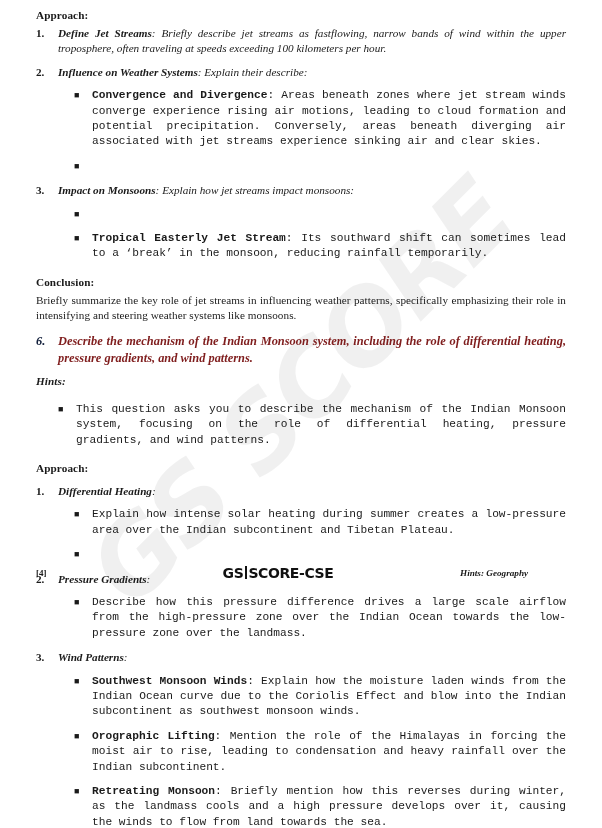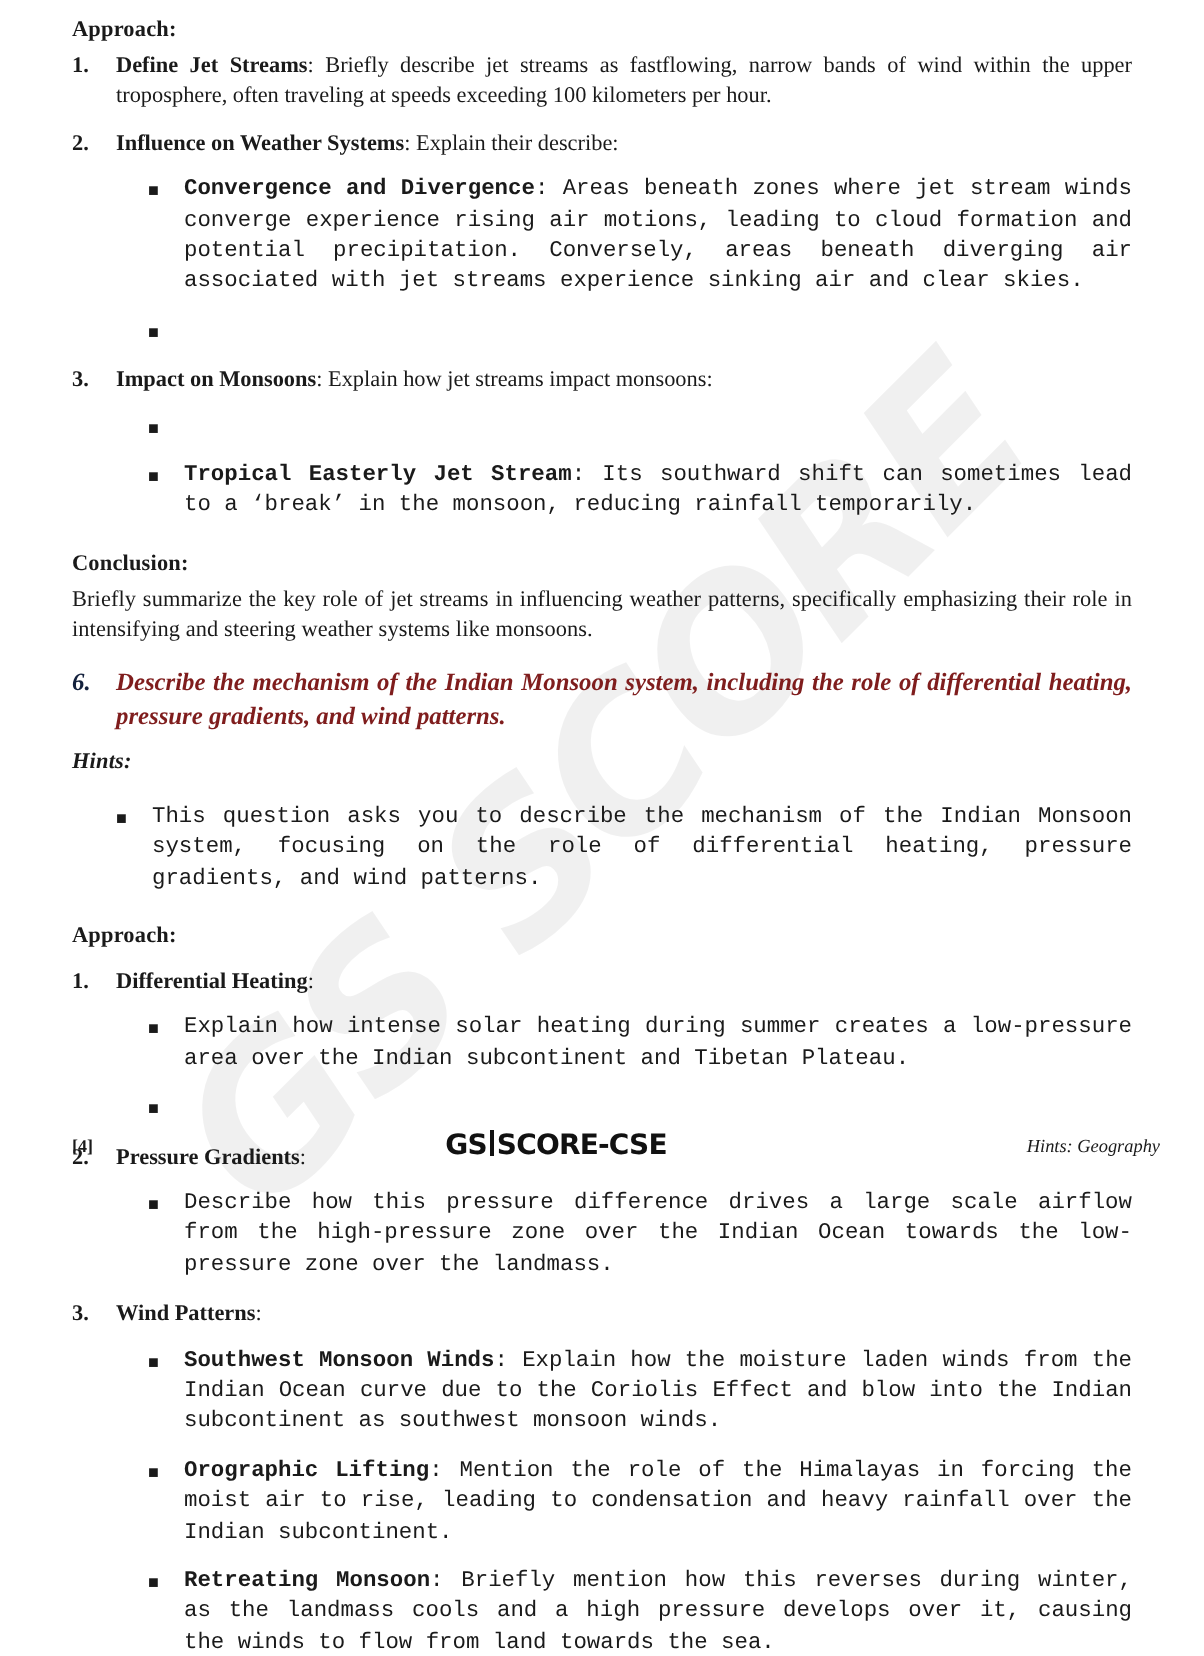--- a/index.html
+++ b/index.html
@@ -84,20 +84,21 @@
     flex: 0 0 22px;
     font-weight: bold;
     font-size: 11.2px;
     line-height: 15.4px;
   }
   .num-row .body {
     flex: 1 1 auto;
     font-size: 11.2px;
     line-height: 15.4px;
     text-align: justify;
+    font-style: italic;
   }
   .num-row .body b { font-weight: bold; }
 
   
   .bul-row {
     display: flex;
     align-items: flex-start;
     margin: 0 0 4px 0;
     padding-left: 38px;
   }
@@ -180,23 +181,22 @@
     display: inline-block;
     width: 2px;
     height: 13px;
     background: #111111;
     vertical-align: -1px;
     margin: 0 1.5px;
   }
   #footer .ftr-right {
     flex: 0 0 auto;
     width: 120px;
-    text-align: right;
     font-size: 9.2px;
-    font-weight: normal;
+    font-weight: bold;
     font-style: italic;
     color: #1a1a1a;
   }
 </style>
 </head>
 <body>
 
 <div id="watermark">
   <div class="wm-text">GS SCORE</div>
 </div>

